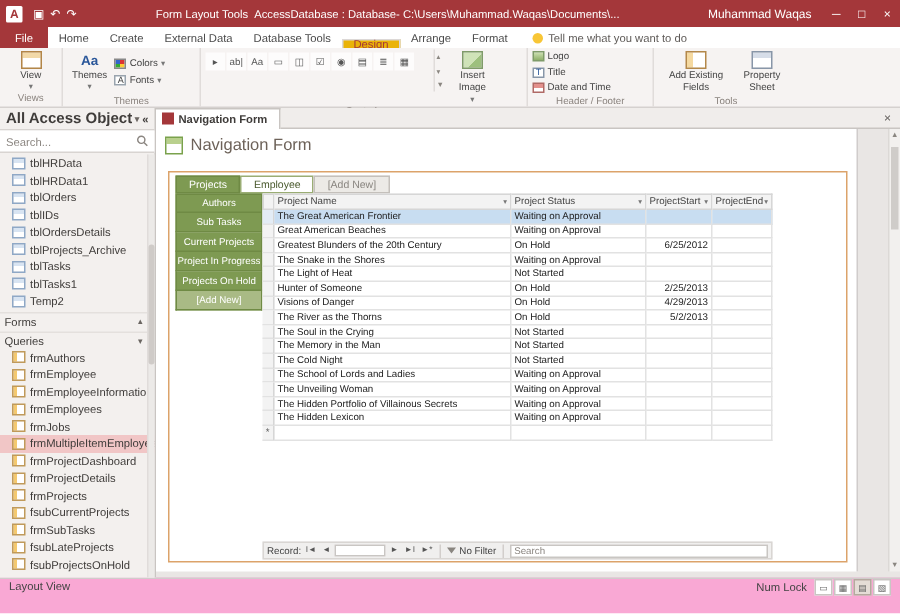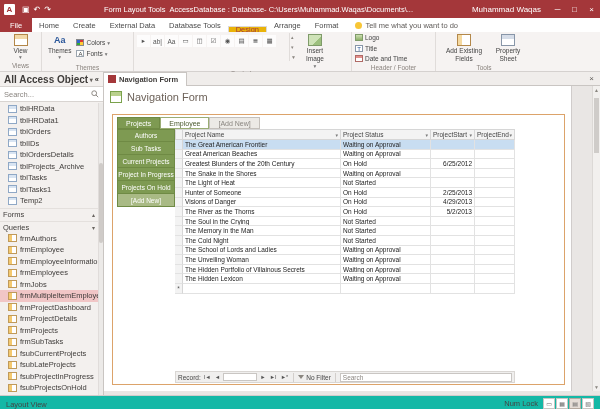--- a/index.html
+++ b/index.html
@@ -115,21 +115,21 @@
   .recbox{width:34px;height:8px;background:#fff;border:1px solid #c9c6c3;flex:0 0 auto;}
   .vsep{width:1px;height:9px;background:#d2cecb;margin:0 2px;flex:0 0 auto;}
   .funnel{width:0;height:0;border-left:3px solid transparent;border-right:3px solid transparent;border-top:4px solid #8a8680;flex:0 0 auto;}
   .searchbox{flex:1;height:9px;background:#fff;border:1px solid #c9c6c3;display:flex;align-items:center;padding:0 2px;color:#8b8681;min-width:0;overflow:hidden;}
 
   
   .vscroll{position:absolute;right:0;top:0;bottom:4px;width:8px;background:#f2f0ee;border-left:1px solid #dcd9d6;display:flex;flex-direction:column;align-items:center;justify-content:space-between;font-size:5px;color:#8a8680;padding:1px 0;}
   .vthumb{position:absolute;top:12px;right:1px;width:5px;height:55px;background:#cfccc9;}
 
   
-  .statusbar{height:14px;background:#14b8a6;border-top:1px solid #d0cccb;display:flex;align-items:flex-end;padding:0 6px;font-size:7.5px;color:#444;flex:0 0 auto;}
+  .statusbar{height:24px;background:#f9a8d4;border-top:1px solid #d0cccb;display:flex;align-items:flex-start;padding:0 6px;font-size:7.5px;color:#444;flex:0 0 auto;}
   .sb-right{margin-left:auto;display:flex;align-items:center;gap:5px;}
   #sb-views{display:flex;gap:1px;}
   .sb-viewbtn{width:12px;height:11px;border:1px solid #c9c6c3;background:#fff;font-size:6px;display:flex;align-items:center;justify-content:center;color:#666;}
   .sb-viewbtn.active{background:#e5ddd6;border-color:#b5a99f;}
 </style>
 </head>
 <body>
 
 <div class="app">
 
@@ -354,33 +354,29 @@
           <div class="nav-item">
             <span class="obj-icon icon-form"></span>
             <span>frmProjectDetails</span>
           </div>
           <div class="nav-item">
             <span class="obj-icon icon-form"></span>
             <span>frmProjects</span>
           </div>
           <div class="nav-item">
             <span class="obj-icon icon-form"></span>
+            <span>fsubCurrentProjects</span>
+          </div>
+          <div class="nav-item">
+            <span class="obj-icon icon-form"></span>
             <span>frmSubTasks</span>
           </div>
           <div class="nav-item">
             <span class="obj-icon icon-form"></span>
-            <span>fsubCurrentProjects</span>
-          </div>
-          <div class="nav-item">
-            <span class="obj-icon icon-form"></span>
             <span>fsubLateProjects</span>
-          </div>
-          <div class="nav-item">
-            <span class="obj-icon icon-form"></span>
-            <span>fsubProjectInProgress</span>
           </div>
           <div class="nav-item">
             <span class="obj-icon icon-form"></span>
             <span>fsubProjectsOnHold</span>
           </div>
         </div>
       <div class="np-scroll">
           <div class="np-thumb"></div>
         </div>
     </div>

